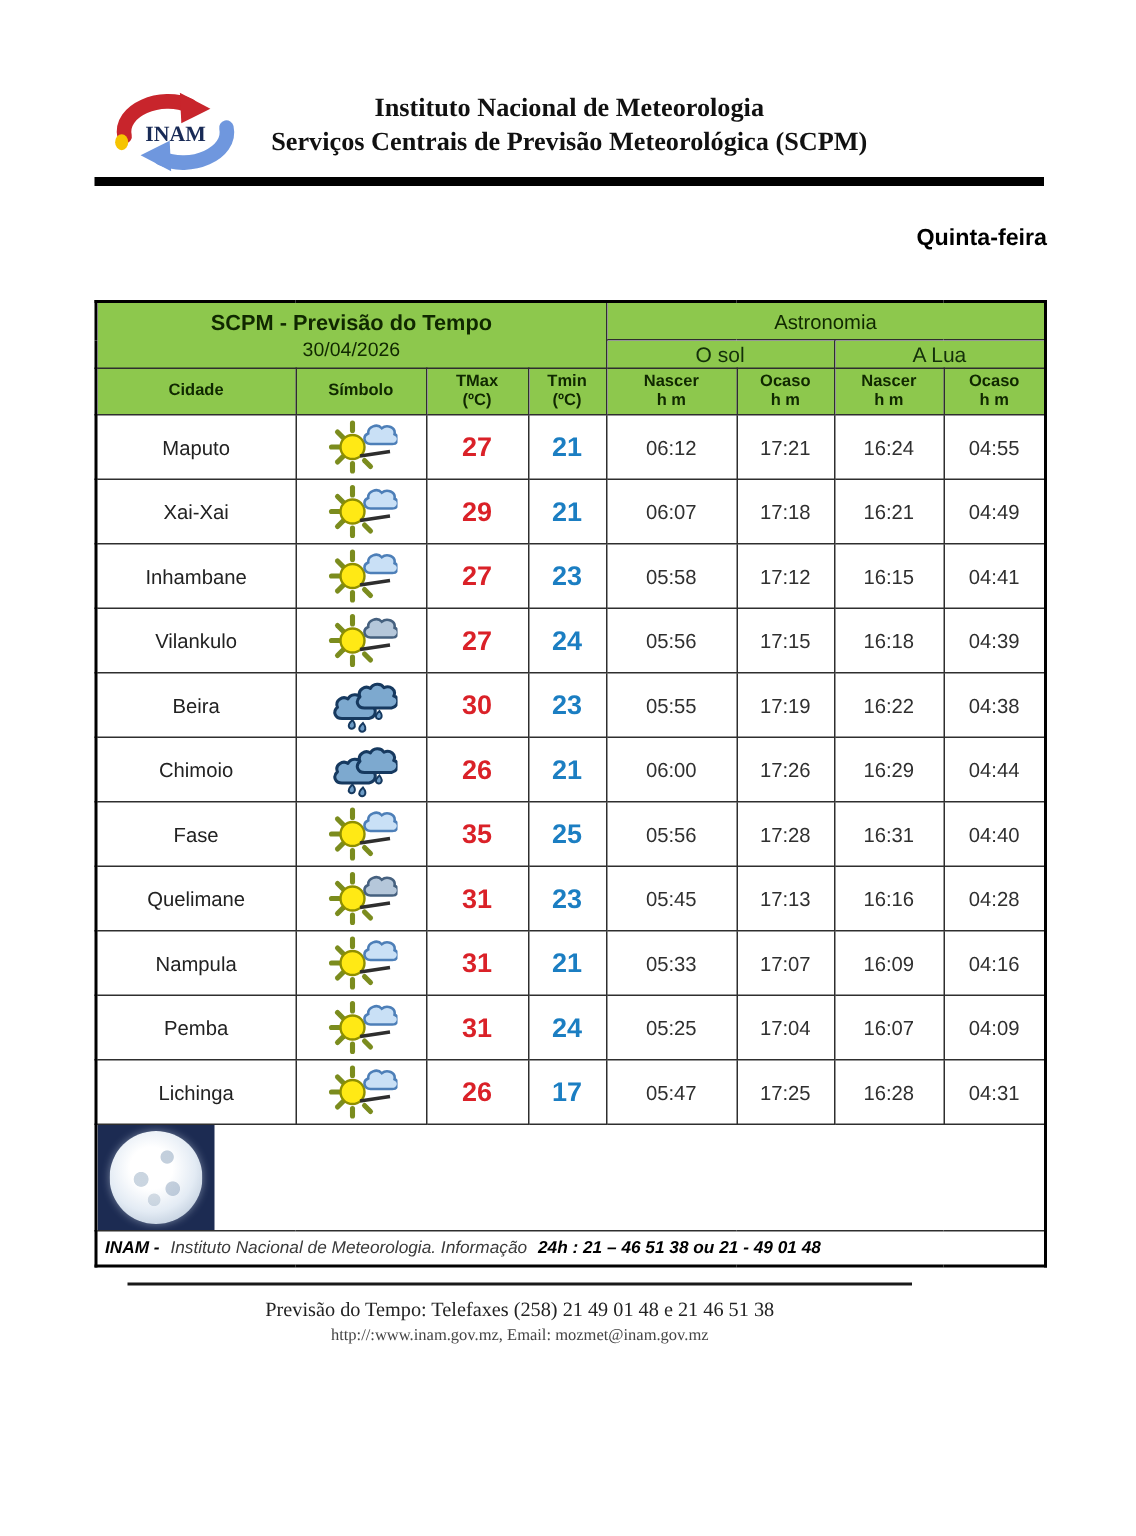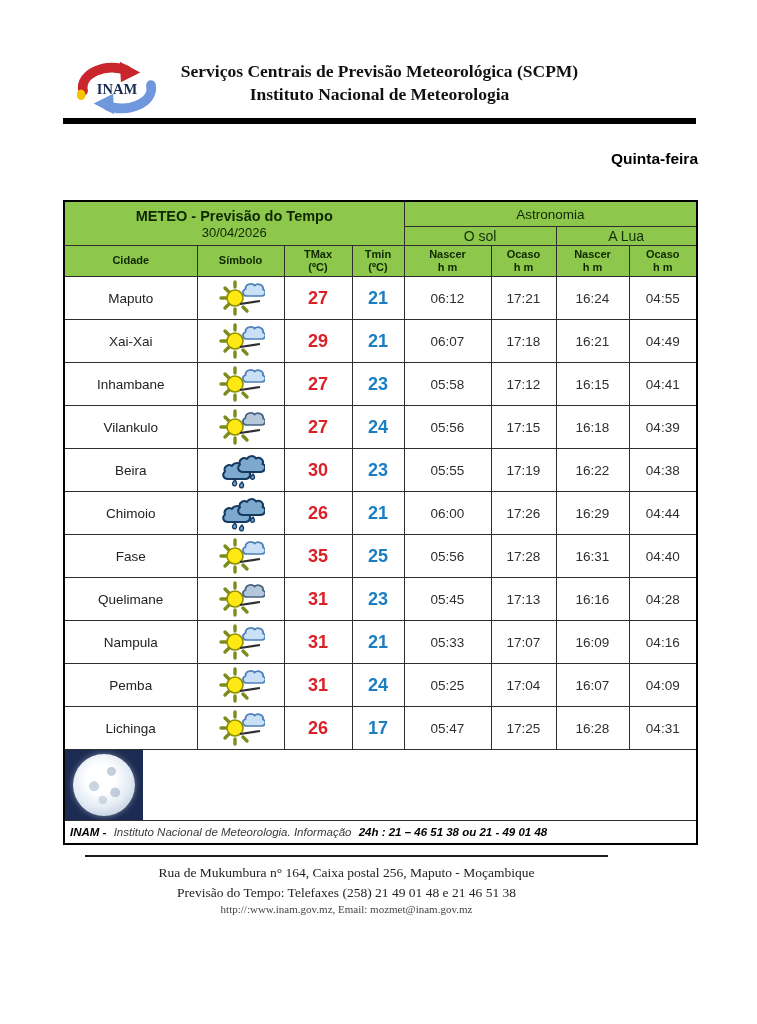--- a/index.html
+++ b/index.html
@@ -69,43 +69,43 @@
   <div class="letterhead">
     <svg class="logo" viewBox="0 0 100 66">
       <path d="M15 36 C 11 18, 40 6, 60 15" fill="none" stroke="#c8252c" stroke-width="10" stroke-linecap="round"></path>
       <polygon points="53,6 74,17 54,27" fill="#c8252c"></polygon>
       <path d="M85 30 C 89 48, 60 60, 40 51" fill="none" stroke="#6f97de" stroke-width="10" stroke-linecap="round"></path>
       <polygon points="47,60 26,49 46,39" fill="#6f97de"></polygon>
       <ellipse cx="13" cy="40" rx="4.5" ry="5.5" fill="#f6c400"></ellipse>
       <text x="50" y="39" text-anchor="middle" font-family="Liberation Serif, serif" font-size="15" font-weight="bold" fill="#182a56">INAM</text>
     </svg>
     <div class="titles">
+      <div class="title-line">Instituto Nacional de Meteorologia</div>
       <div class="title-line">Serviços Centrais de Previsão Meteorológica (SCPM)</div>
-      <div class="title-line">Instituto Nacional de Meteorologia</div>
     </div>
     <div class="thick-rule"></div>
   </div>
 
   <div class="day-title">Quinta-feira</div>
 
   <table class="wtable">
     <colgroup>
       <col style="width:133px">
         <col style="width:87px">
         <col style="width:68px">
         <col style="width:52px">
       <col style="width:87px">
         <col style="width:65px">
         <col style="width:73px">
         <col style="width:68px">
     </colgroup>
     <tbody>
       <tr>
         <td class="green meteo-cell" colspan="4" rowspan="2">
-          <div class="meteo-title">METEO - Previsão do Tempo</div>
+          <div class="meteo-title">SCPM - Previsão do Tempo</div>
           <div class="meteo-date">30/04/2026</div>
         </td>
         <td class="green astro-cell" colspan="4">Astronomia</td>
       </tr>
       <tr>
         <td class="green subhead" colspan="2">O sol</td>
         <td class="green subhead" colspan="2">A Lua</td>
       </tr>
       <tr>
         <td class="green colhead">Cidade</td>
@@ -382,18 +382,17 @@
             <span class="info-bold">INAM -</span><span class="sep"></span>
             <span>Instituto Nacional de Meteorologia. Informação</span><span class="sep"></span>
             <span class="info-bold">24h : 21 – 46 51 38 ou 21 - 49 01 48</span>
           </div>
         </td>
       </tr>
     </tbody>
   </table>
 
   <div class="footer">
-    <div class="footer-line">Rua de Mukumbura n° 164, Caixa postal  256, Maputo -  Moçambique</div>
     <div class="footer-line">Previsão do Tempo: Telefaxes (258) 21 49 01 48 e  21 46 51 38</div>
     <div class="footer-line small">http://:www.inam.gov.mz, Email: mozmet@inam.gov.mz</div>
   </div>
 
 </div>
 
 </body></html>

